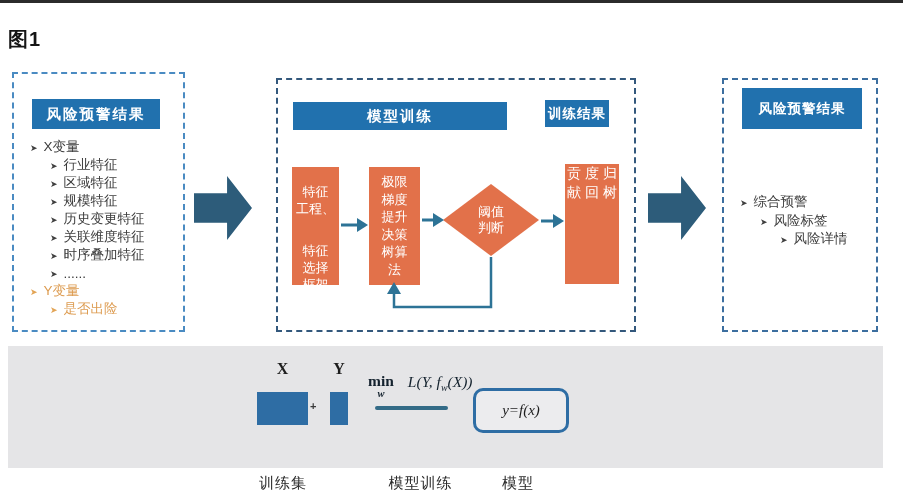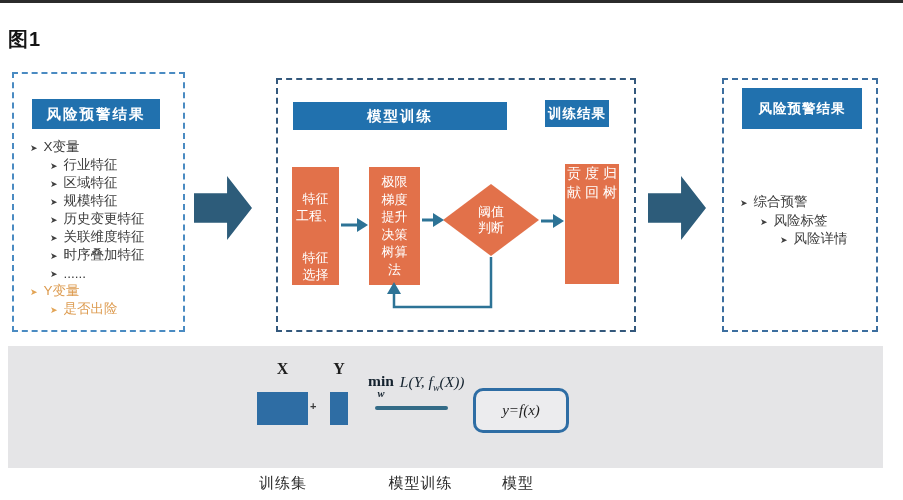--- a/index.html
+++ b/index.html
@@ -37,41 +37,41 @@
   .ind2{padding-left:48px;}
   .orange-item{color:#dd9b4f;}
   .orange-item .bullet{color:#e2a455;}
   
   .big-arrow{width:58px;height:64px;background:#2d5c7a;
     clip-path:polygon(0 27%,57% 27%,57% 0,100% 50%,57% 100%,57% 73%,0 73%);}
   #big-arrow-1{left:194px;top:176px;}
   #big-arrow-2{left:648px;top:176px;}
   
   .obox{background:#e2714a;color:#fff;box-sizing:border-box;text-align:center;}
-  #feature-box{left:14px;top:87px;width:47px;height:118px;font-size:13px;line-height:17px;padding-top:23px;}
+  #feature-box{left:14px;top:87px;width:47px;height:118px;font-size:13px;line-height:17px;padding-top:16px;}
   #feature-box .grp2{margin-top:25px;}
   #xgboost-box{left:91px;top:87px;width:51px;height:118px;font-size:13px;line-height:17.5px;padding-top:6px;}
   #contrib-box{left:287px;top:84px;width:54px;height:120px;font-size:14px;line-height:19px;
     display:flex;flex-direction:row;justify-content:center;}
   #threshold-diamond{left:165px;top:104px;width:96px;height:72px;background:#e2714a;
     clip-path:polygon(50% 0,100% 50%,50% 100%,0 50%);
     display:flex;flex-direction:column;align-items:center;justify-content:center;
     color:#fff;font-size:13px;line-height:16px;}
   
   #gray-band{left:8px;top:346px;width:875px;height:122px;background:#e5e5e7;}
   .band-label{font-size:15px;color:#2a2a2a;text-align:center;letter-spacing:1px;margin-top:32px;}
   #xy-x-label{left:249px;top:14px;width:51px;text-align:center;font-family:"Liberation Serif",serif;font-weight:700;font-size:16px;color:#1d1d1d;}
   #xy-y-label{left:322px;top:14px;width:18px;text-align:center;font-family:"Liberation Serif",serif;font-weight:700;font-size:16px;color:#1d1d1d;}
   #x-rect{left:249px;top:46px;width:51px;height:33px;background:#2e6da4;}
   #y-rect{left:322px;top:46px;width:18px;height:33px;background:#2e6da4;}
   #plus-sign{left:302px;top:54px;font-size:11px;font-weight:700;color:#3a3a3a;}
   #trainset-label{left:240px;top:96px;width:70px;}
   #train-label{left:355px;top:96px;width:115px;}
   #model-label{left:465px;top:96px;width:90px;}
-  #formula{left:360px;top:26px;display:flex;align-items:flex-start;gap:6px;
+  #formula{left:360px;top:26px;display:flex;align-items:flex-start;gap:14px;
     font-family:"Liberation Serif",serif;font-size:15.5px;color:#14222e;}
   #formula .min-stack{display:flex;flex-direction:column;align-items:center;line-height:13px;font-weight:700;padding-top:2px;}
   #formula .min-sub{font-size:10.5px;font-style:italic;font-weight:700;}
   #formula .f-body{font-style:italic;padding-top:1px;}
   #formula sub{font-size:10px;}
   #formula-line{left:367px;top:60px;width:73px;height:3.5px;background:#336b87;border-radius:2px;}
   #model-box{left:465px;top:42px;width:90px;height:39px;border:3px solid #2e6da4;border-radius:10px;
     background:#ececee;display:flex;align-items:center;justify-content:center;
     font-family:"Liberation Serif",serif;font-style:italic;font-size:15px;color:#1d1d1d;}
   svg{display:block;}

